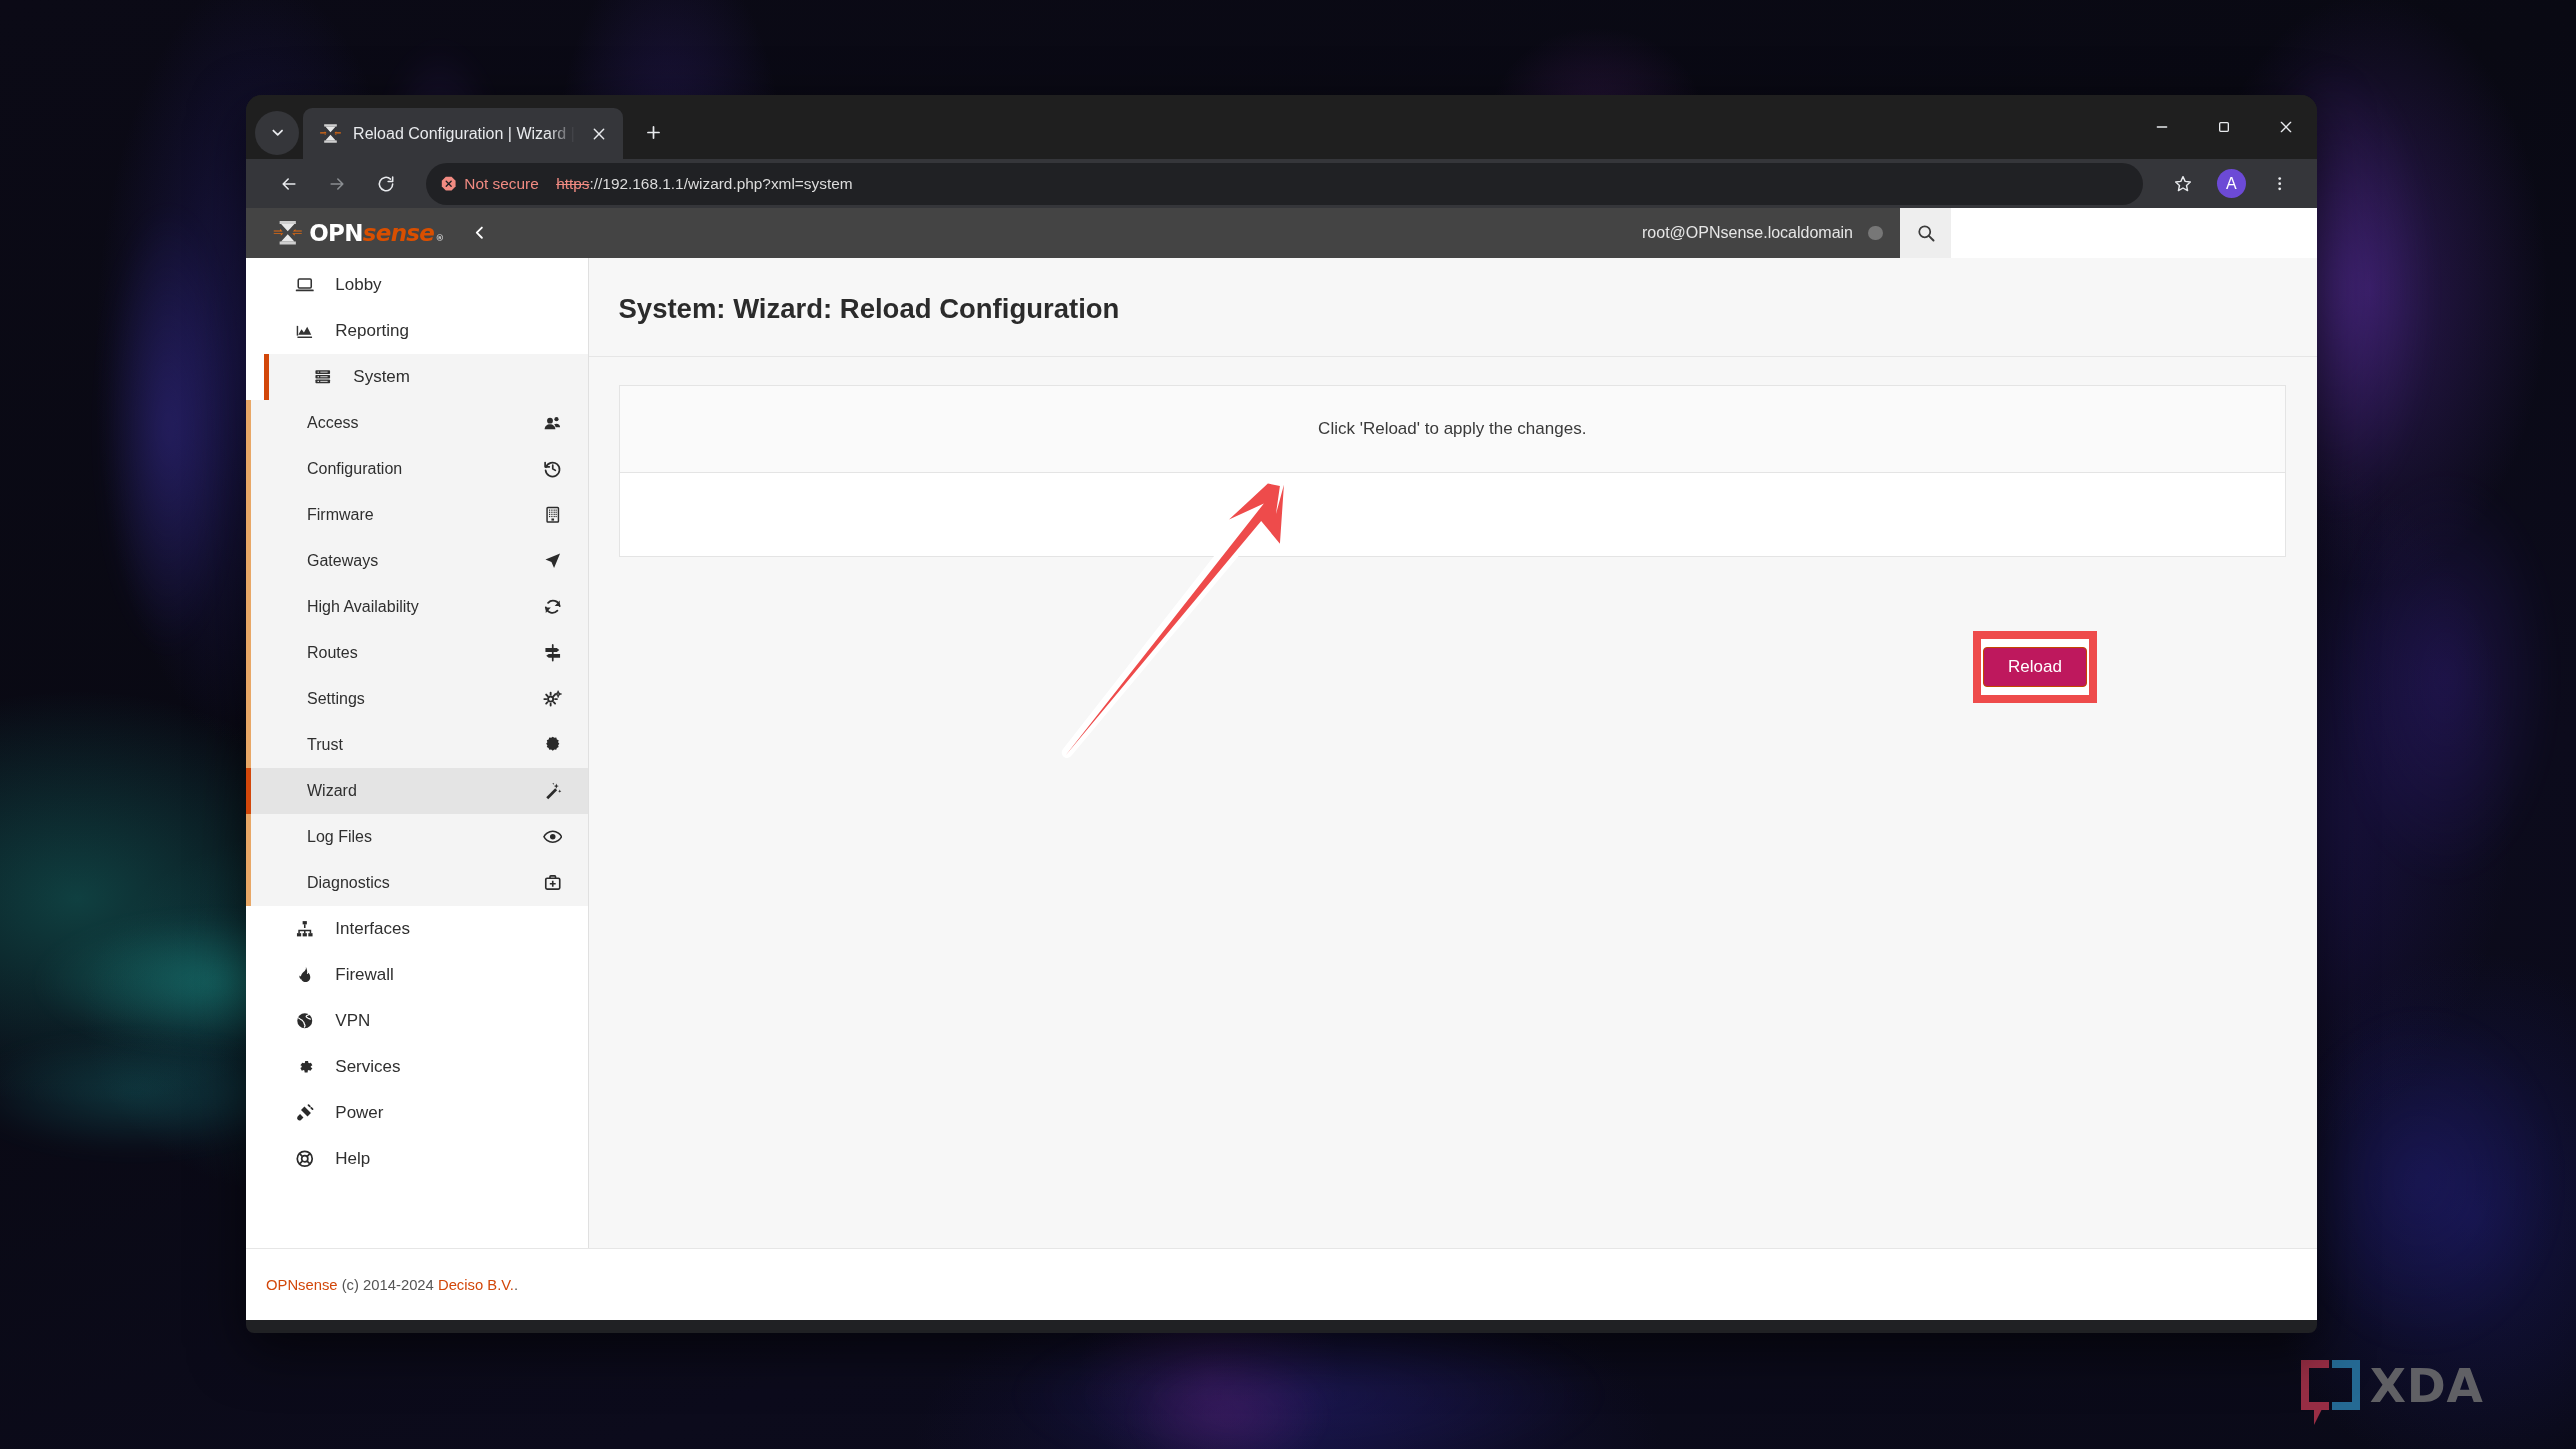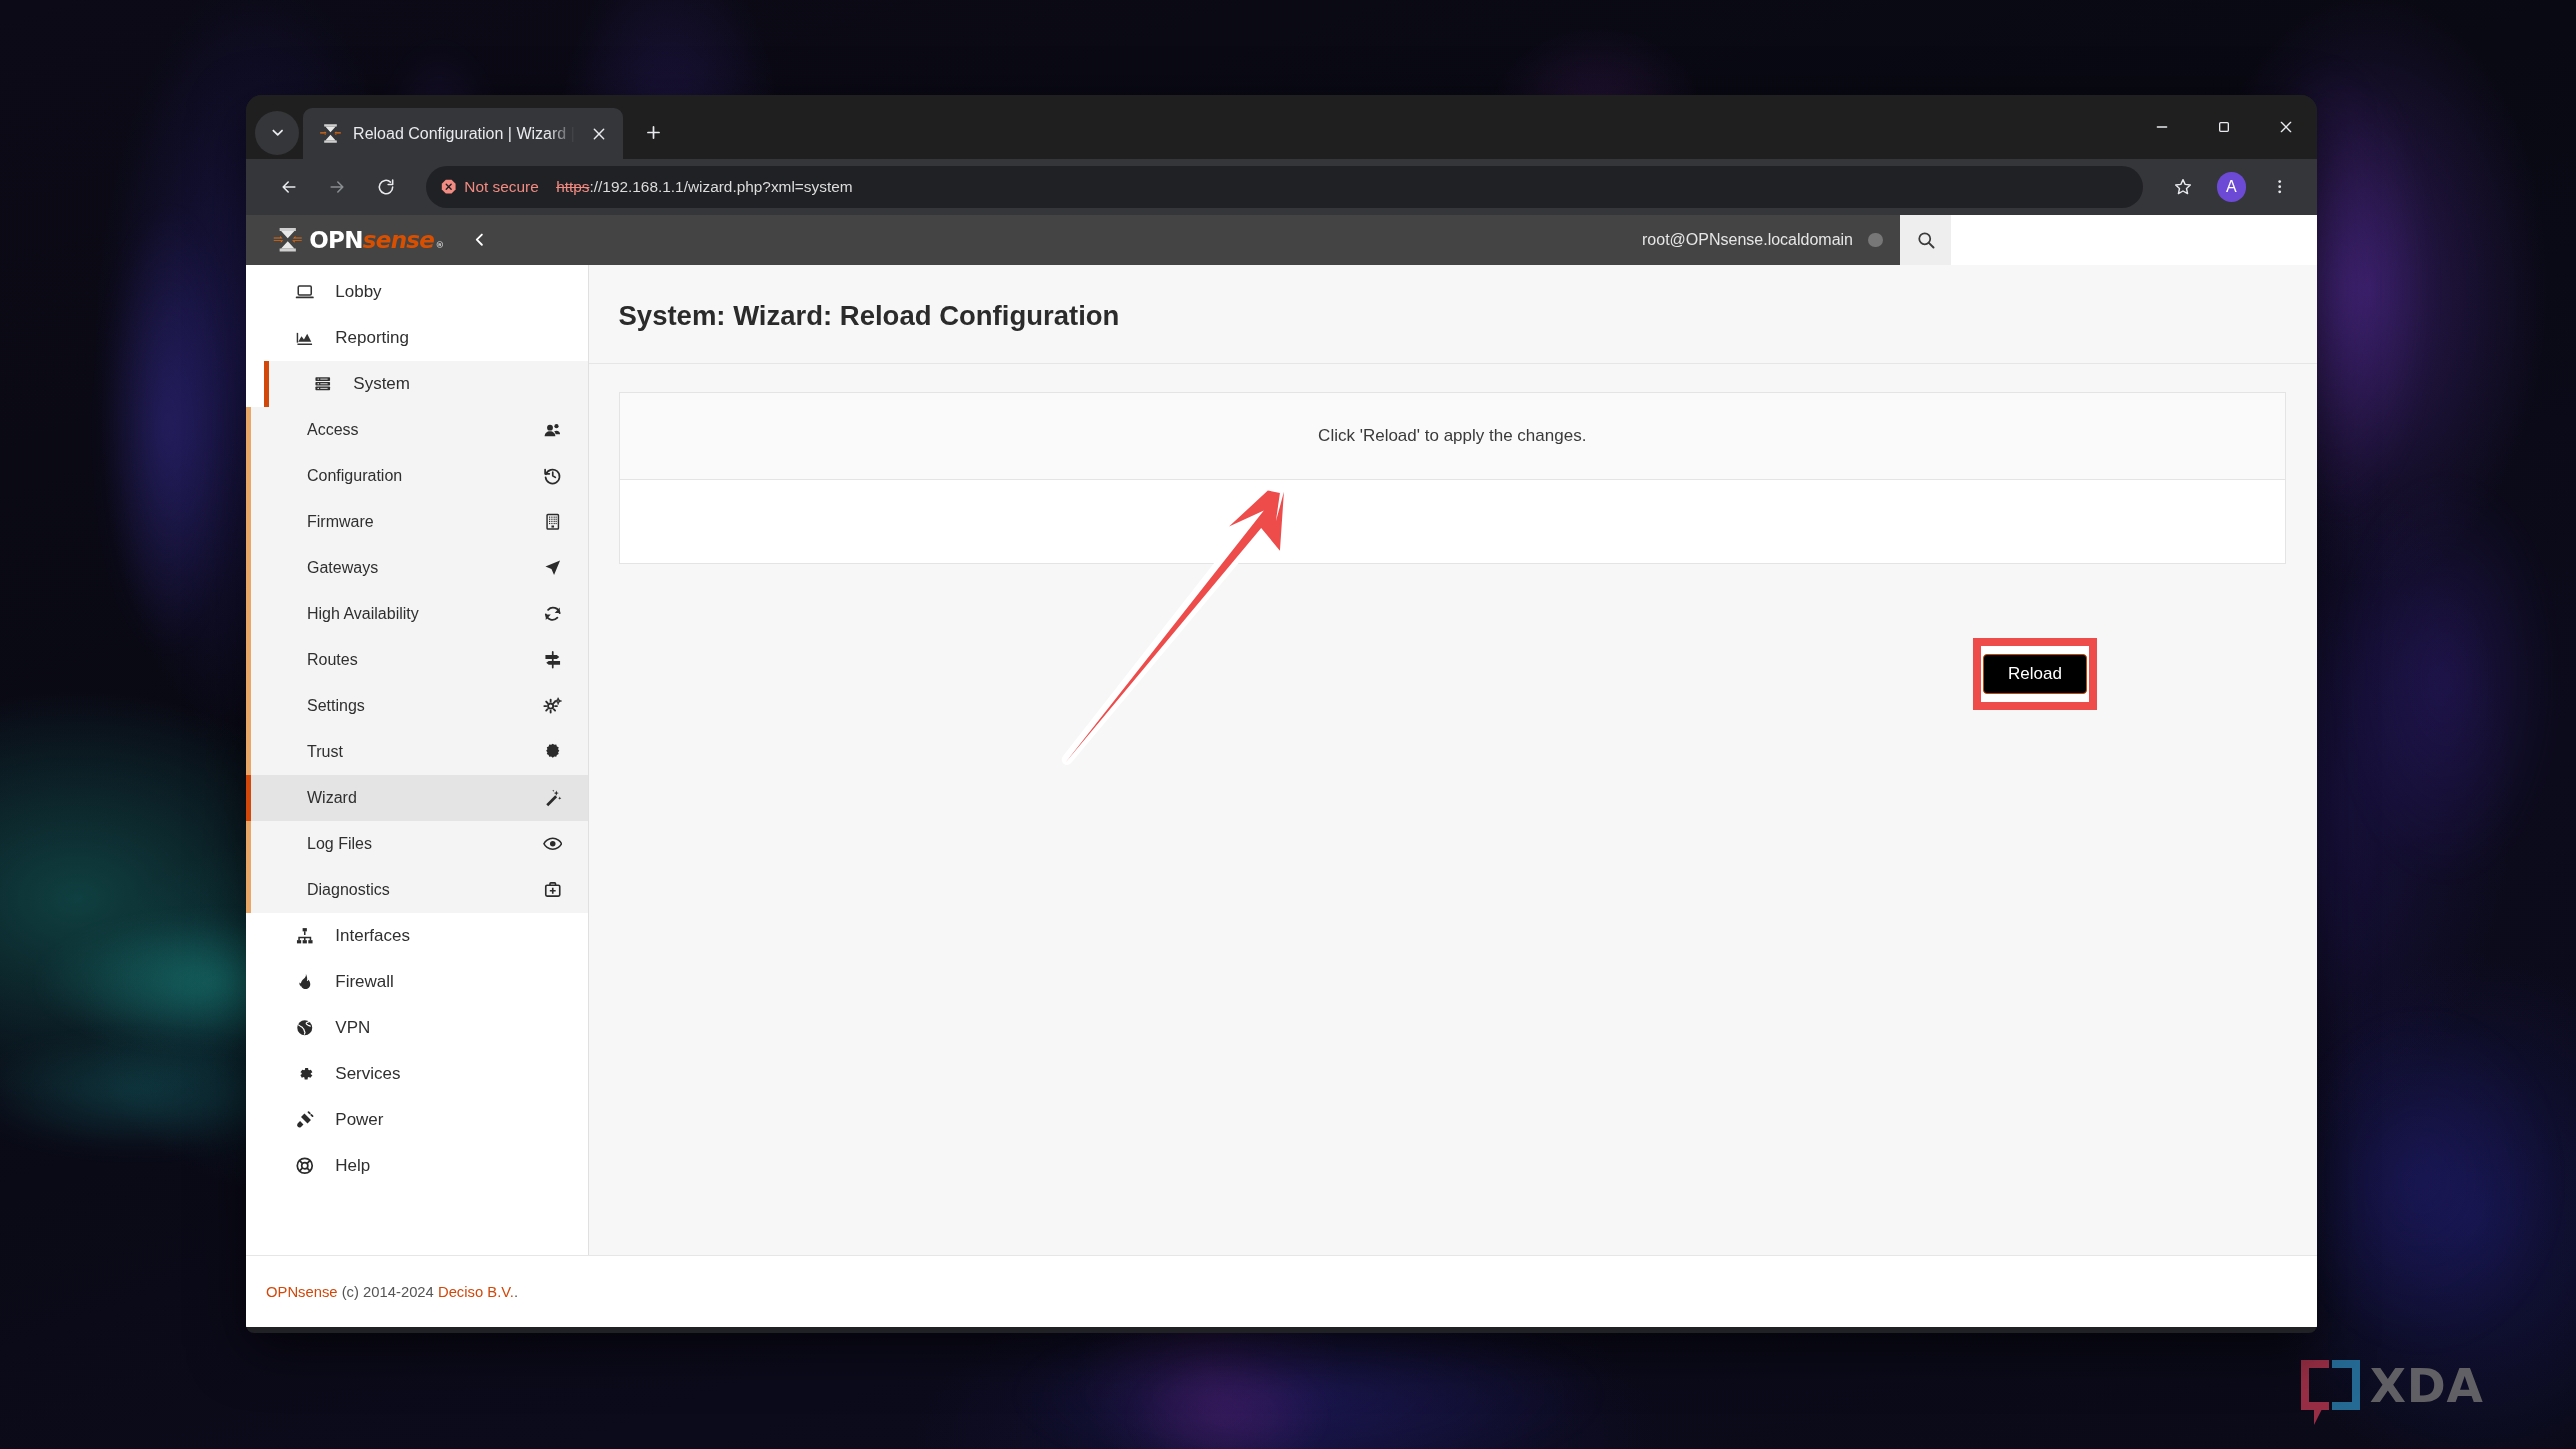--- a/index.html
+++ b/index.html
@@ -137,21 +137,21 @@
     display: flex; align-items: center;
   }
   .win-ctl {
     width: 62px; height: 64px;
     display: flex; align-items: center; justify-content: center;
   }
   .win-ctl svg { width: 16px; height: 16px; }
 
   
   #browser-toolbar {
-    height: 56px;
+    height: 49px;
     background: #35363a;
     display: flex; align-items: center;
     padding: 0 16px 0 21.5px;
     gap: 6.7px;
   }
   .nav-btn {
     width: 42px; height: 42px;
     display: flex; align-items: center; justify-content: center;
     border-radius: 50%;
     flex: none;
@@ -779,21 +779,21 @@
             <div id="reload-message-row">
               <div id="reload-message">Click 'Reload' to apply the changes.</div>
             </div>
             <div id="reload-button-row">
               
             </div>
           </div>
         </div>
 
         <div id="reload-highlight-box" style="border-color: rgb(238, 75, 75);">
-          <button id="reload-button" type="button" style="background: #000000;">Reload</button>
+          <button id="reload-button" type="button" style="background: #be185d;">Reload</button>
         </div>
 
         <svg id="annotation-arrow" viewBox="0 0 360 420">
           <g transform="translate(0,0)">
             <path d="M12 408 L300 40 L258 62 L284 14 L318 8 L312 44 L330 12 L326 92 L300 64 Z" fill="none" stroke="#ffffff" stroke-width="16" stroke-linejoin="round" stroke-linecap="round"></path>
             <path d="M10 412 L306 36 L254 60 L312 6 L330 10 L324 52 L336 8 L330 96 L302 62 Z" fill="#ee4b4b"></path>
           </g>
         </svg>
       </div>
     </div>

